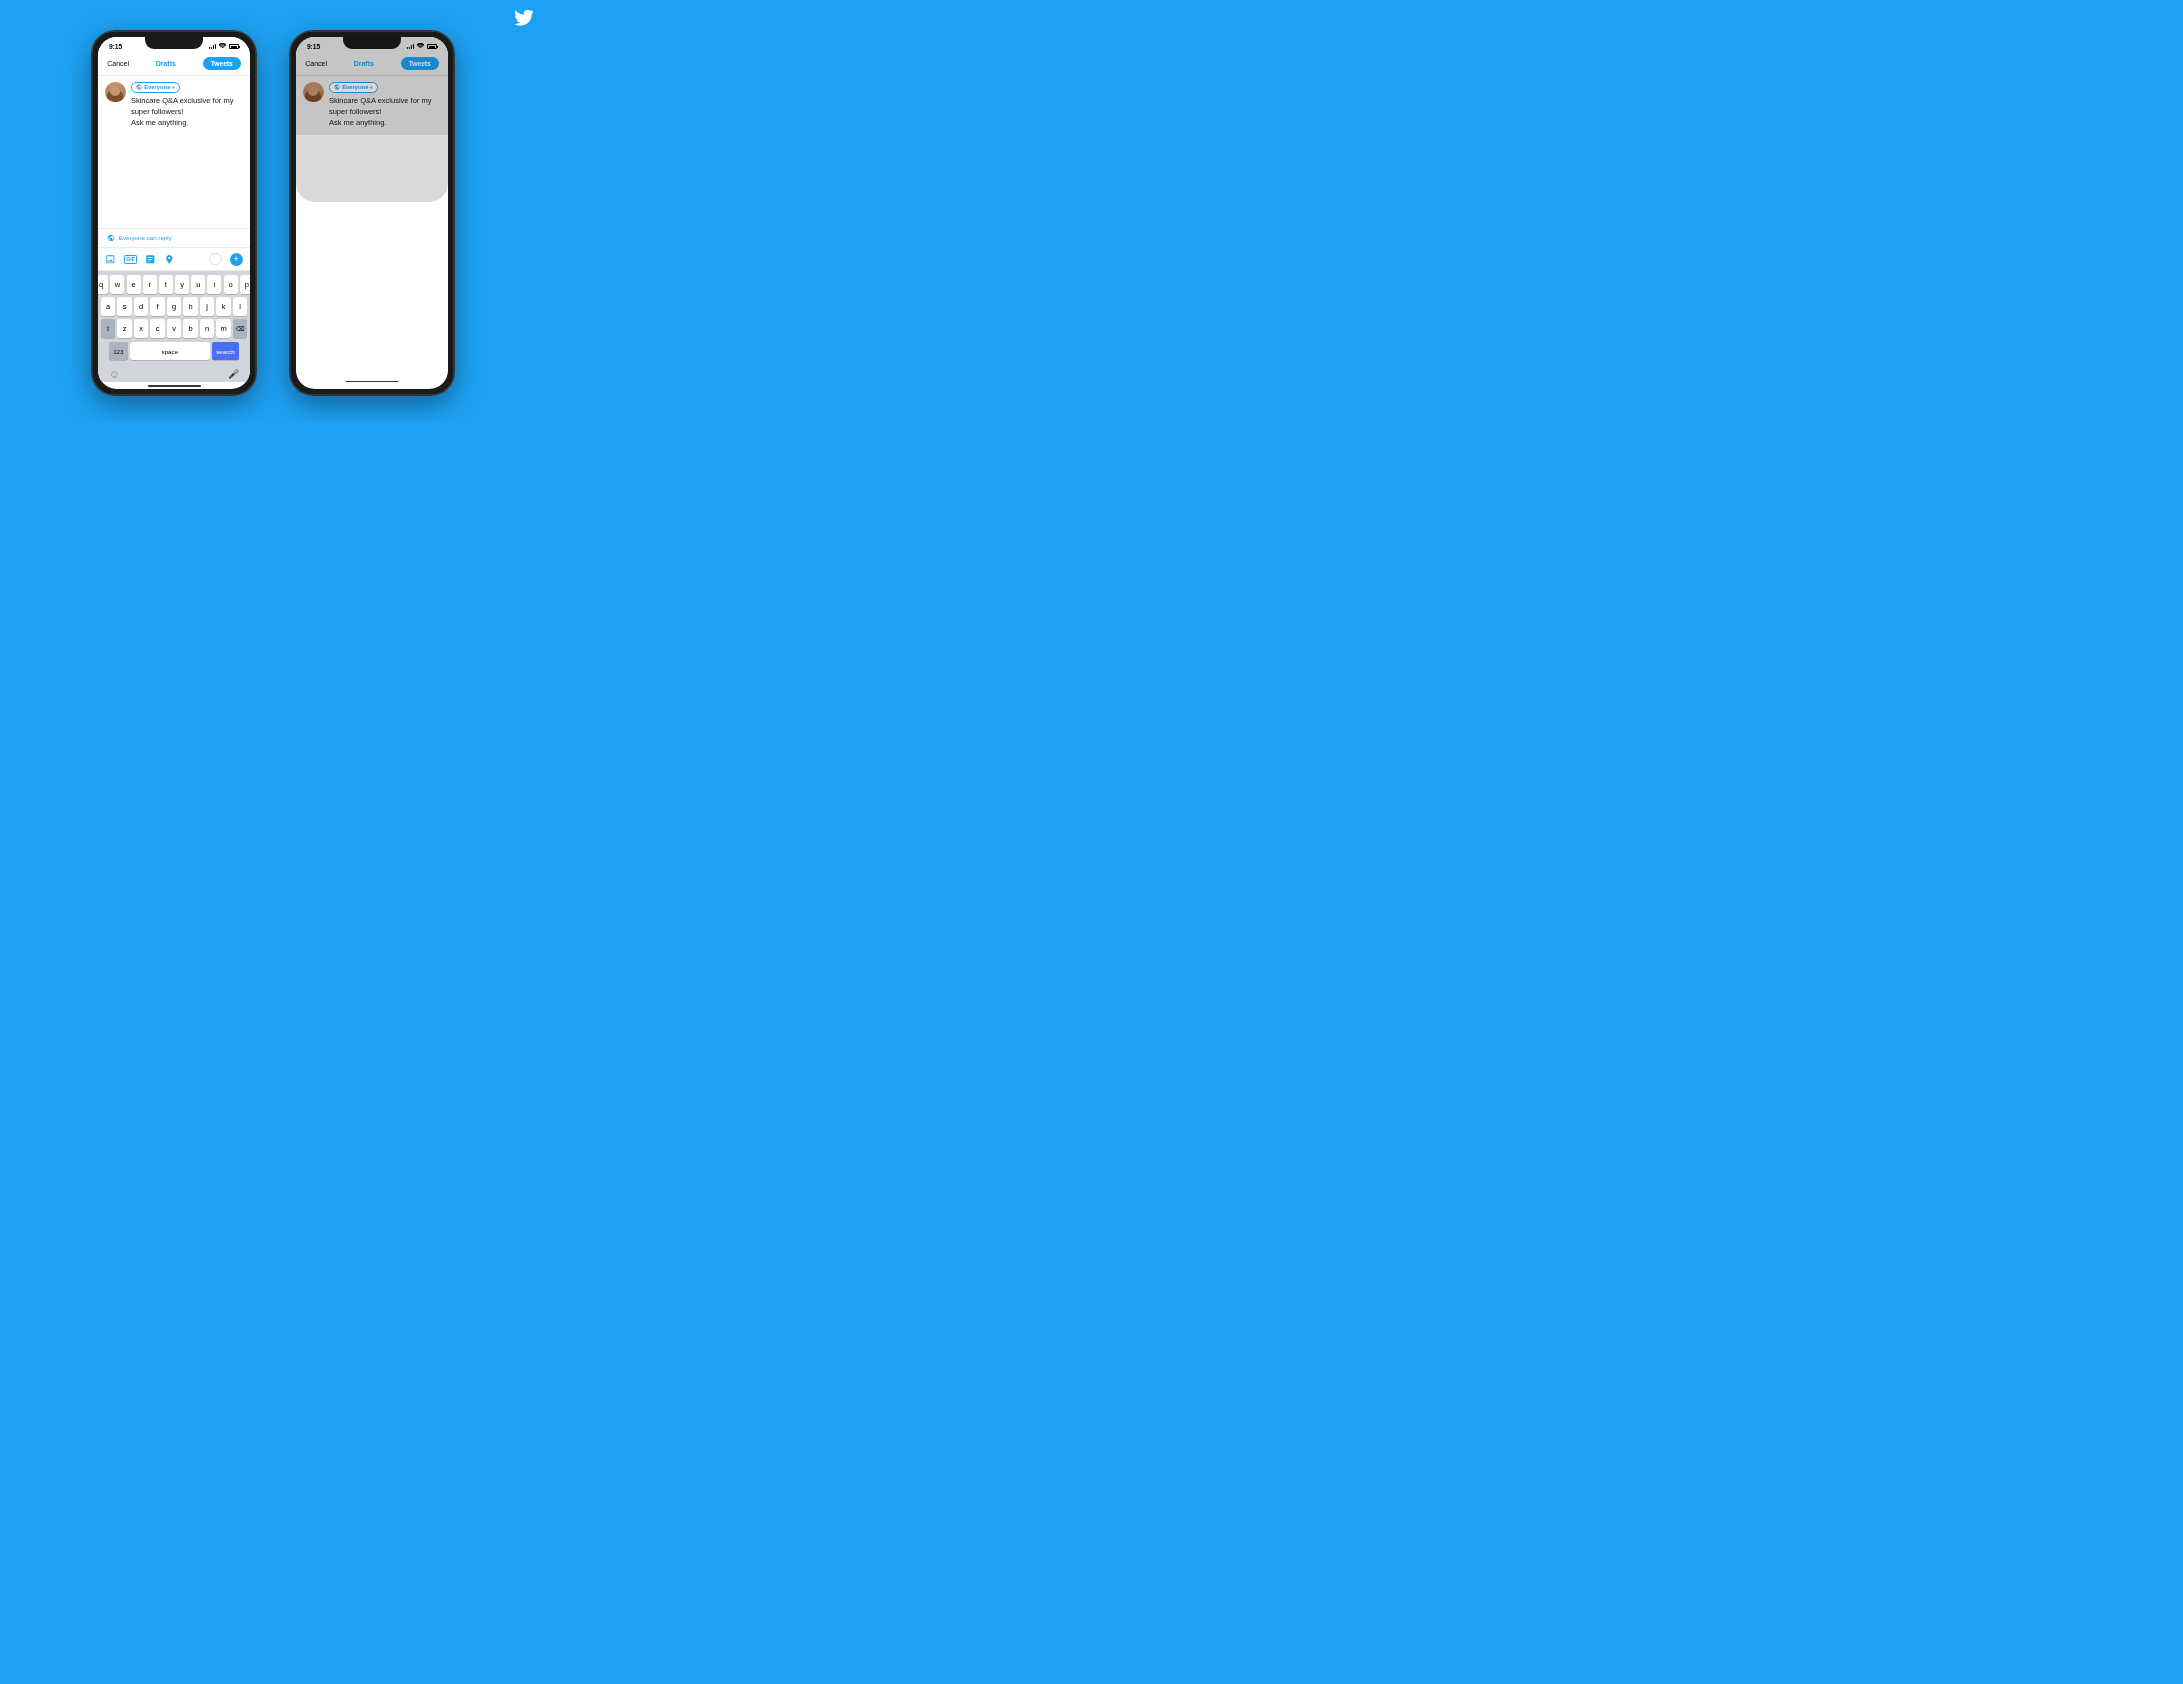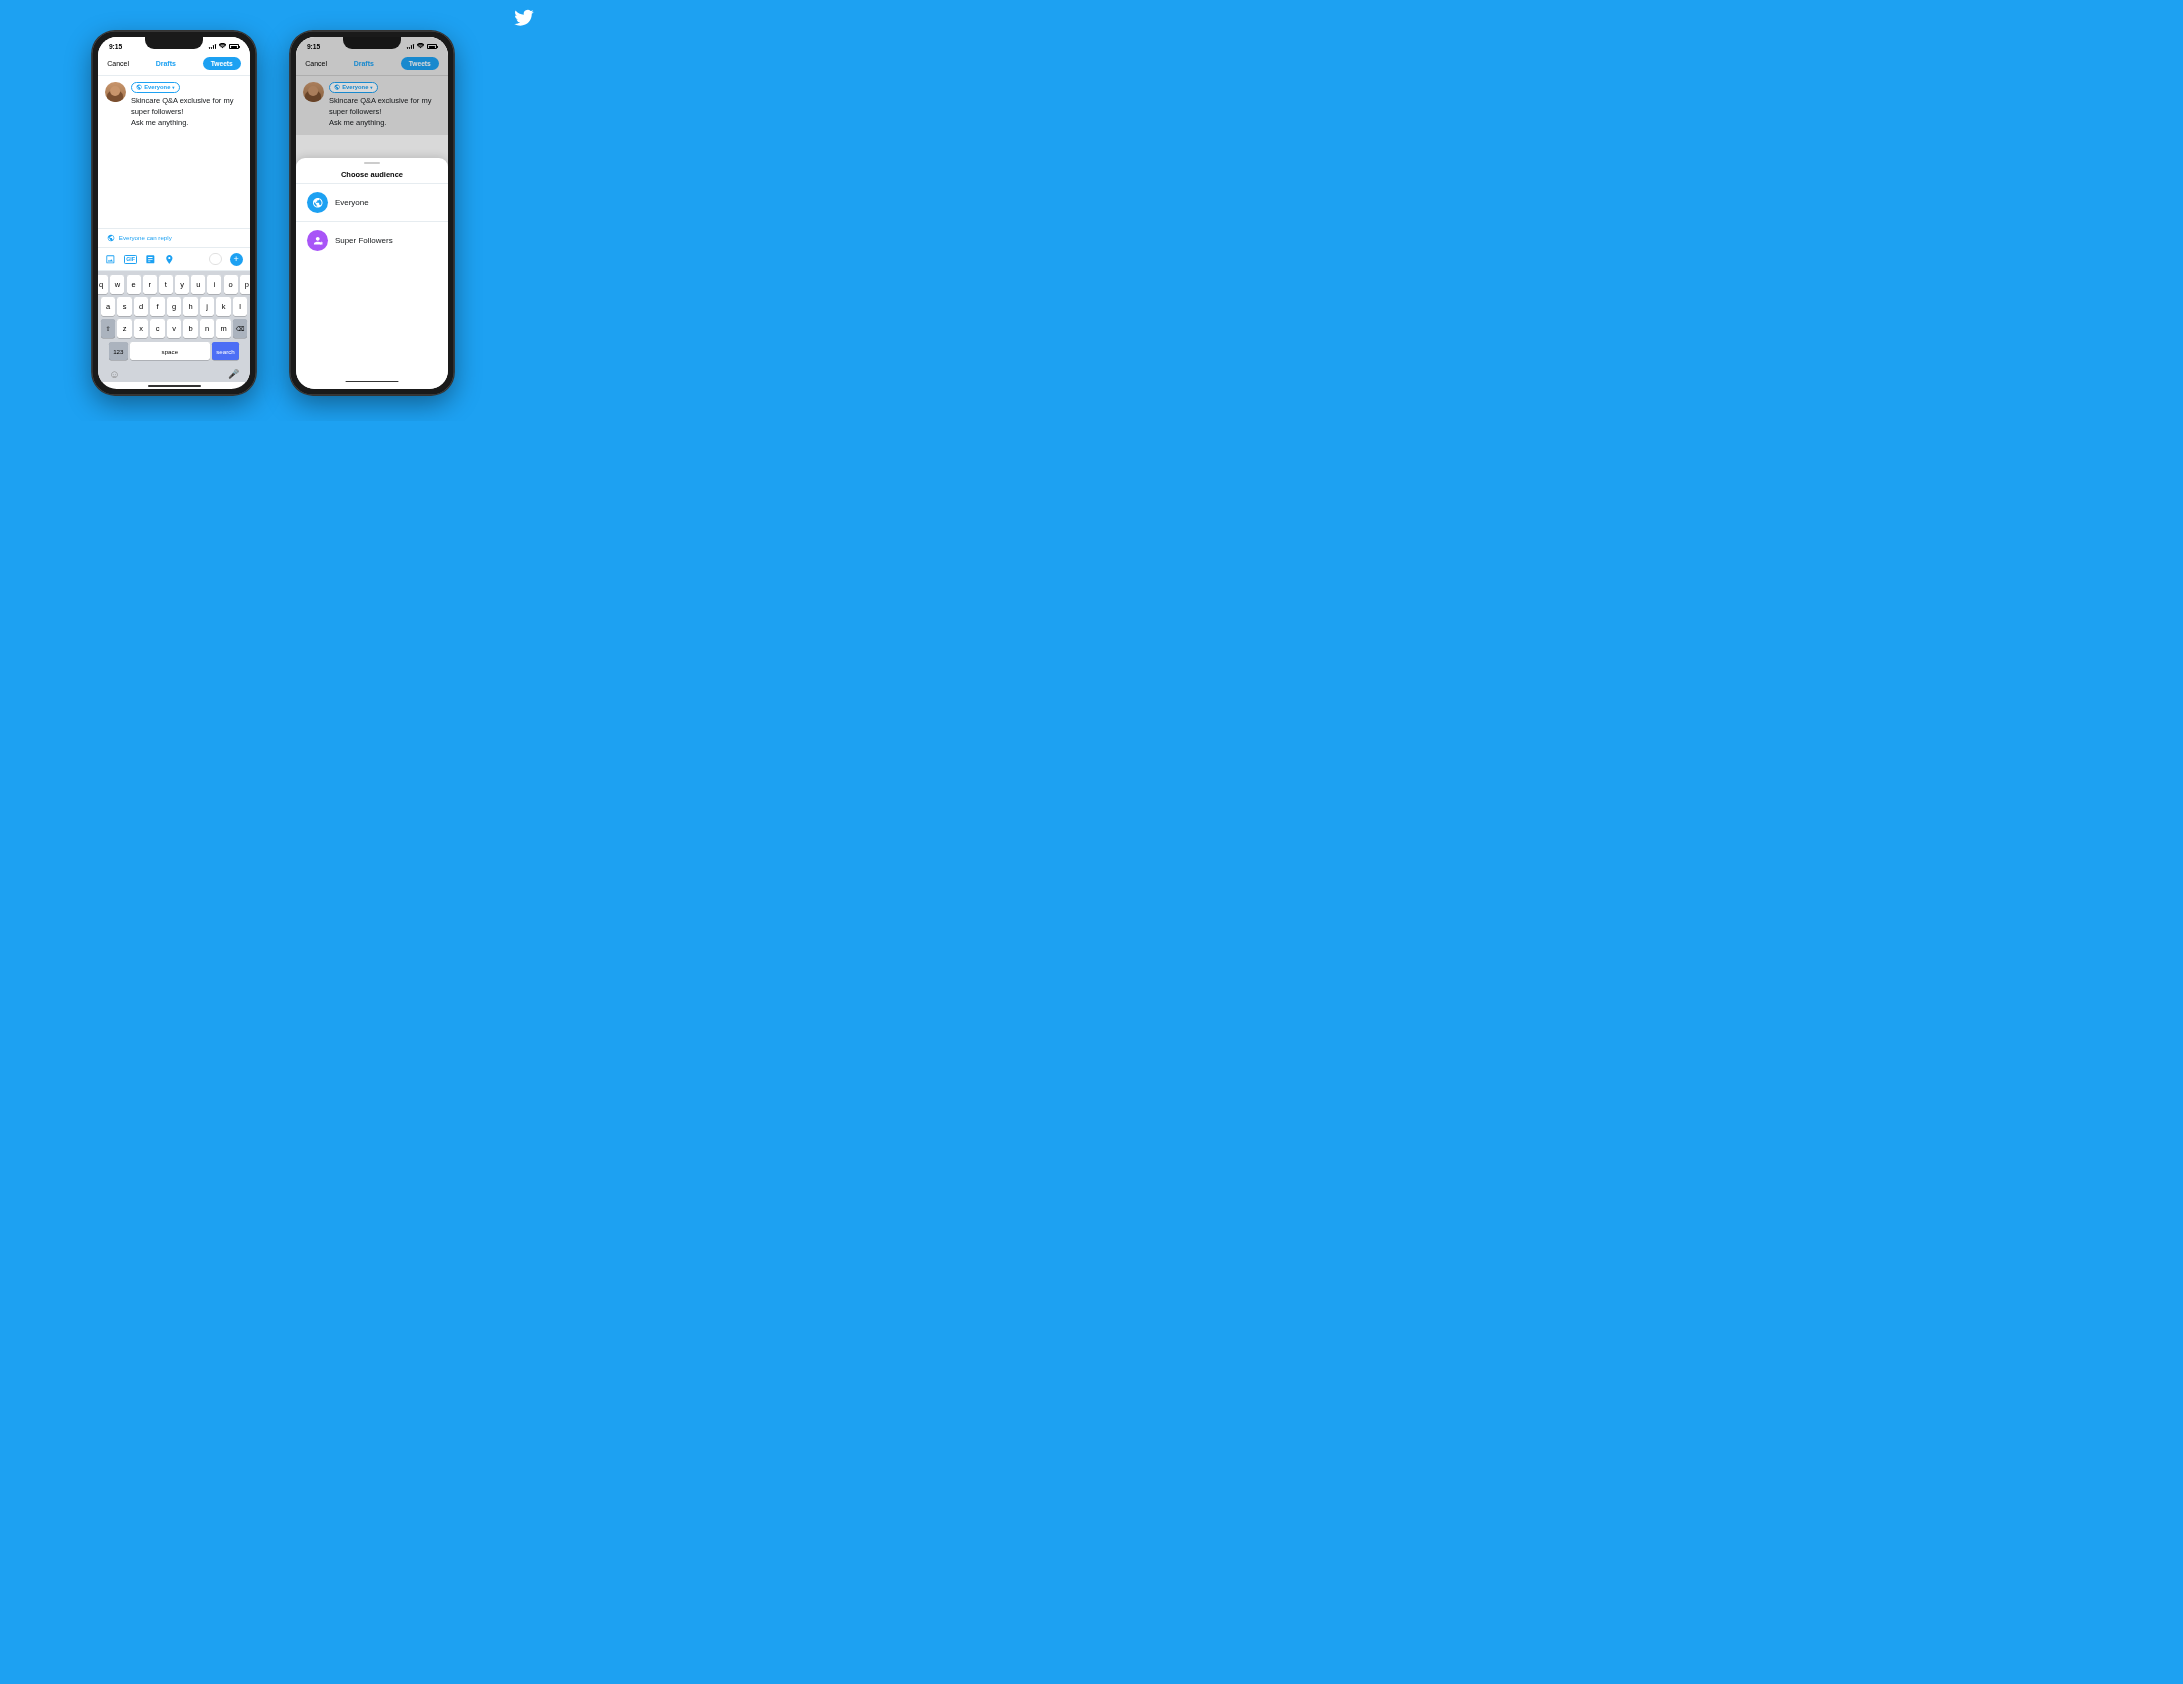--- a/index.html
+++ b/index.html
@@ -682,43 +682,19 @@
             <svg width="6.2" height="6.2" viewBox="0 0 24 24" fill="#1da1f2">
                 <path d="M12 2C6.48 2 2 6.48 2 12s4.48 10 10 10 10-4.48 10-10S17.52 2 12 2zm-1 17.93c-3.95-.49-7-3.85-7-7.93 0-.62.08-1.21.21-1.79L9 15v1c0 1.1.9 2 2 2v1.93zm6.9-2.54c-.26-.81-1-1.39-1.9-1.39h-1v-3c0-.55-.45-1-1-1H8v-2h2c.55 0 1-.45 1-1V7h2c1.1 0 2-.9 2-2v-.41c2.93 1.19 5 4.06 5 7.41 0 2.08-.8 3.97-2.1 5.39z"></path>
               </svg>
             <span>Everyone</span>
             <span class="chevron">▾</span>
           </div>
           <div class="tweet-text">Skincare Q&amp;A exclusive for my super followers!<br>Ask me anything.</div>
         </div>
       </div>
 
-      <div class="sheet-overlay" style="height: 231px;">
-        <div class="sheet-handle"></div>
-        <div class="sheet-title">Choose audience</div>
-
-        <div class="audience-option">
-          <div class="option-icon blue">
-            <svg width="11.5" height="11.5" viewBox="0 0 24 24" fill="white">
-              <path d="M12 2C6.48 2 2 6.48 2 12s4.48 10 10 10 10-4.48 10-10S17.52 2 12 2zm-1 17.93c-3.95-.49-7-3.85-7-7.93 0-.62.08-1.21.21-1.79L9 15v1c0 1.1.9 2 2 2v1.93zm6.9-2.54c-.26-.81-1-1.39-1.9-1.39h-1v-3c0-.55-.45-1-1-1H8v-2h2c.55 0 1-.45 1-1V7h2c1.1 0 2-.9 2-2v-.41c2.93 1.19 5 4.06 5 7.41 0 2.08-.8 3.97-2.1 5.39z"></path>
-            </svg>
-          </div>
-          <span class="option-label">Everyone</span>
-        </div>
-
-        <div class="audience-option" style="border-bottom: none;">
-          <div class="option-icon purple">
-
-            <svg width="11.5" height="11.5" viewBox="0 0 24 24" fill="white">
-              <path d="M12 12c2.21 0 4-1.79 4-4s-1.79-4-4-4-4 1.79-4 4 1.79 4 4 4zm0 2c-2.67 0-8 1.34-8 4v2h16v-2c0-2.66-5.33-4-8-4z"></path>
-              <path d="M19.5 13l-1.2 2.5-2.8.4 2 2-.5 2.7 2.5-1.3 2.5 1.3-.5-2.7 2-2-2.8-.4z" fill="white" opacity="0.9"></path>
-            </svg>
-          </div>
-          <span class="option-label">Super Followers</span>
-        </div>
-      </div>
 
       <div class="home-indicator" style="position: absolute; bottom: 4.4px; left: 50%; transform: translateX(-50%); z-index: 30;"></div>
     </div>
   </div>
 
 </div>
 
 
 </body></html>

